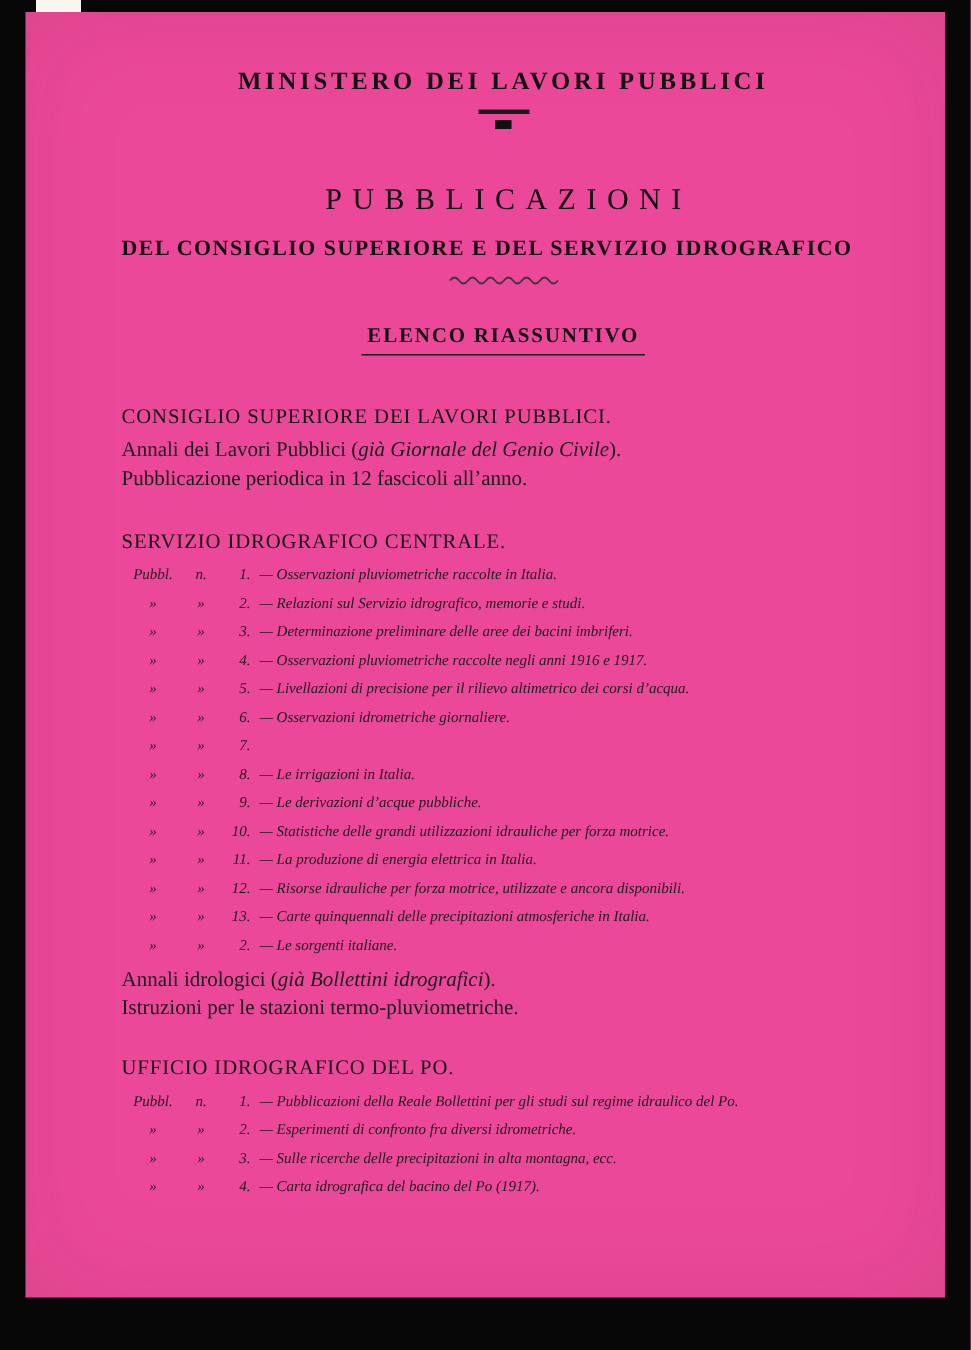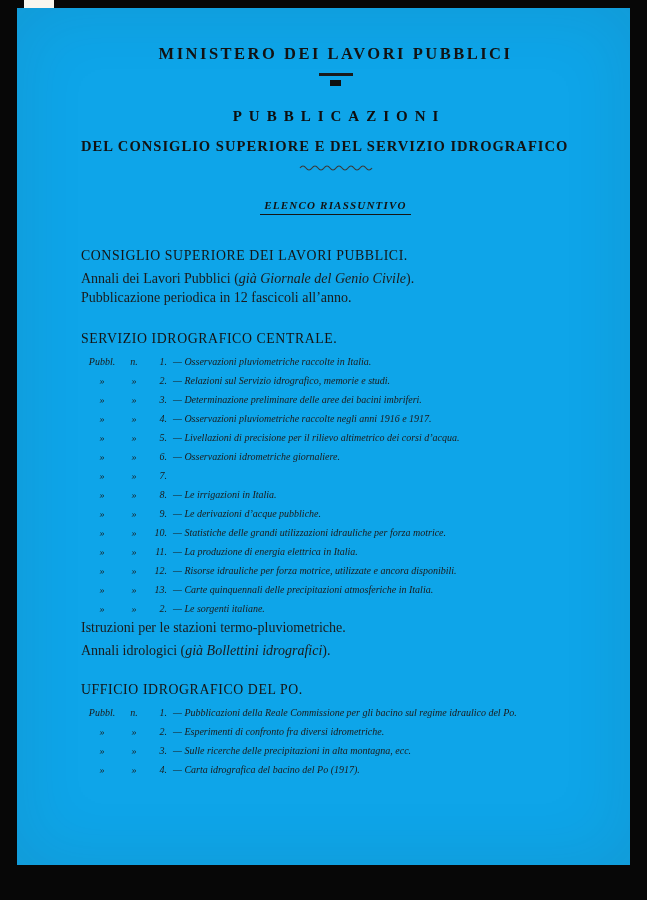--- a/index.html
+++ b/index.html
@@ -3,33 +3,33 @@
 <meta charset="utf-8">
 <style>
   html,body{margin:0;padding:0;}
   body{
     width:647px;height:900px;position:relative;overflow:hidden;
     background:#070707;
     font-family:"Liberation Serif","DejaVu Serif",serif;
   }
   .page{
     position:absolute;left:17px;top:8px;width:613px;height:857px;
-    background:#0ea5e9;color:#1b1b1b;box-sizing:border-box;
+    background:#ec4899;color:#1b1b1b;box-sizing:border-box;
     padding:0 40px 0 64px;overflow:hidden;
     box-shadow:inset 0 0 70px rgba(60,50,30,.10);
   }
   .notch{position:absolute;left:24px;top:0;width:30px;height:20px;background:#f8f6ef;}
   .ministry{margin-top:36px;text-align:center;font-weight:bold;font-size:16.5px;letter-spacing:2.5px;color:#121212;}
   .orn-line{width:34px;height:2.5px;background:#1a1a1a;margin:9px auto 4px;}
   .orn-square{width:11px;height:6px;background:#101010;margin:0 auto;}
-  .pub-title{margin-top:22px;text-align:center;font-weight:bold;font-size:15px;letter-spacing:7px;text-indent:7px;color:#0e0e0e;}
+  .pub-title{margin-top:36px;text-align:center;font-weight:normal;font-size:20px;letter-spacing:7px;text-indent:7px;color:#0e0e0e;}
   .pub-subtitle{margin-top:13px;text-align:left;font-weight:bold;font-size:14.6px;letter-spacing:1px;color:#121212;}
   .squiggle-wrap{text-align:center;margin-top:3px;}
   .elenco-wrap{text-align:center;margin-top:19px;}
-  .elenco{display:inline-block;font-weight:bold;font-size:11px;letter-spacing:1.2px;border-bottom:1.6px solid #161616;padding:0 4px 3px;color:#121212;font-style:italic;}
+  .elenco{display:inline-block;font-weight:bold;font-size:14px;letter-spacing:1.2px;border-bottom:1.6px solid #161616;padding:0 4px 3px;color:#121212;}
   .sec-heading{font-size:13.8px;letter-spacing:.6px;color:#141414;}
   .consiglio{margin-top:33px;}
   .servizio{margin-top:24px;}
   .ufficio{margin-top:22px;}
   .line{font-size:14px;line-height:19px;margin-top:5px;}
   .line2{font-size:14px;line-height:19px;}
   .indent1{}
   .plist{margin-top:5px;}
   .row{display:flex;font-size:10px;line-height:19px;font-style:italic;}
   .c1{flex:0 0 42px;text-align:center;}
@@ -150,33 +150,33 @@
           <span class="c4">— Carte quinquennali delle precipitazioni atmosferiche in Italia.</span>
         </div>
       <div class="row">
           <span class="c1">»</span>
           <span class="c2">»</span>
           <span class="c3">2.</span>
           <span class="c4">— Le sorgenti italiane.</span>
         </div>
 
     </div>
+    <div class="line2 post"><span>Annali idrologici (</span><i>già Bollettini idrografici</i><span>).</span></div>
     <div class="line2">Istruzioni per le stazioni termo-pluviometriche.</div>
-    <div class="line2 post"><span>Annali idrologici (</span><i>già Bollettini idrografici</i><span>).</span></div>
   </div>
 
   <div class="ufficio">
     <div class="sec-heading">UFFICIO IDROGRAFICO DEL PO.</div>
     <div class="plist">
 
       <div class="row">
           <span class="c1">Pubbl.</span>
           <span class="c2">n.</span>
           <span class="c3">1.</span>
-          <span class="c4">— Pubblicazioni della Reale Commissione per gli bacino sul regime idraulico del Po.</span>
+          <span class="c4">— Pubblicazioni della Reale Bollettini per gli studi sul regime idraulico del Po.</span>
         </div>
       <div class="row">
           <span class="c1">»</span>
           <span class="c2">»</span>
           <span class="c3">2.</span>
           <span class="c4">— Esperimenti di confronto fra diversi idrometriche.</span>
         </div>
       <div class="row">
           <span class="c1">»</span>
           <span class="c2">»</span>

